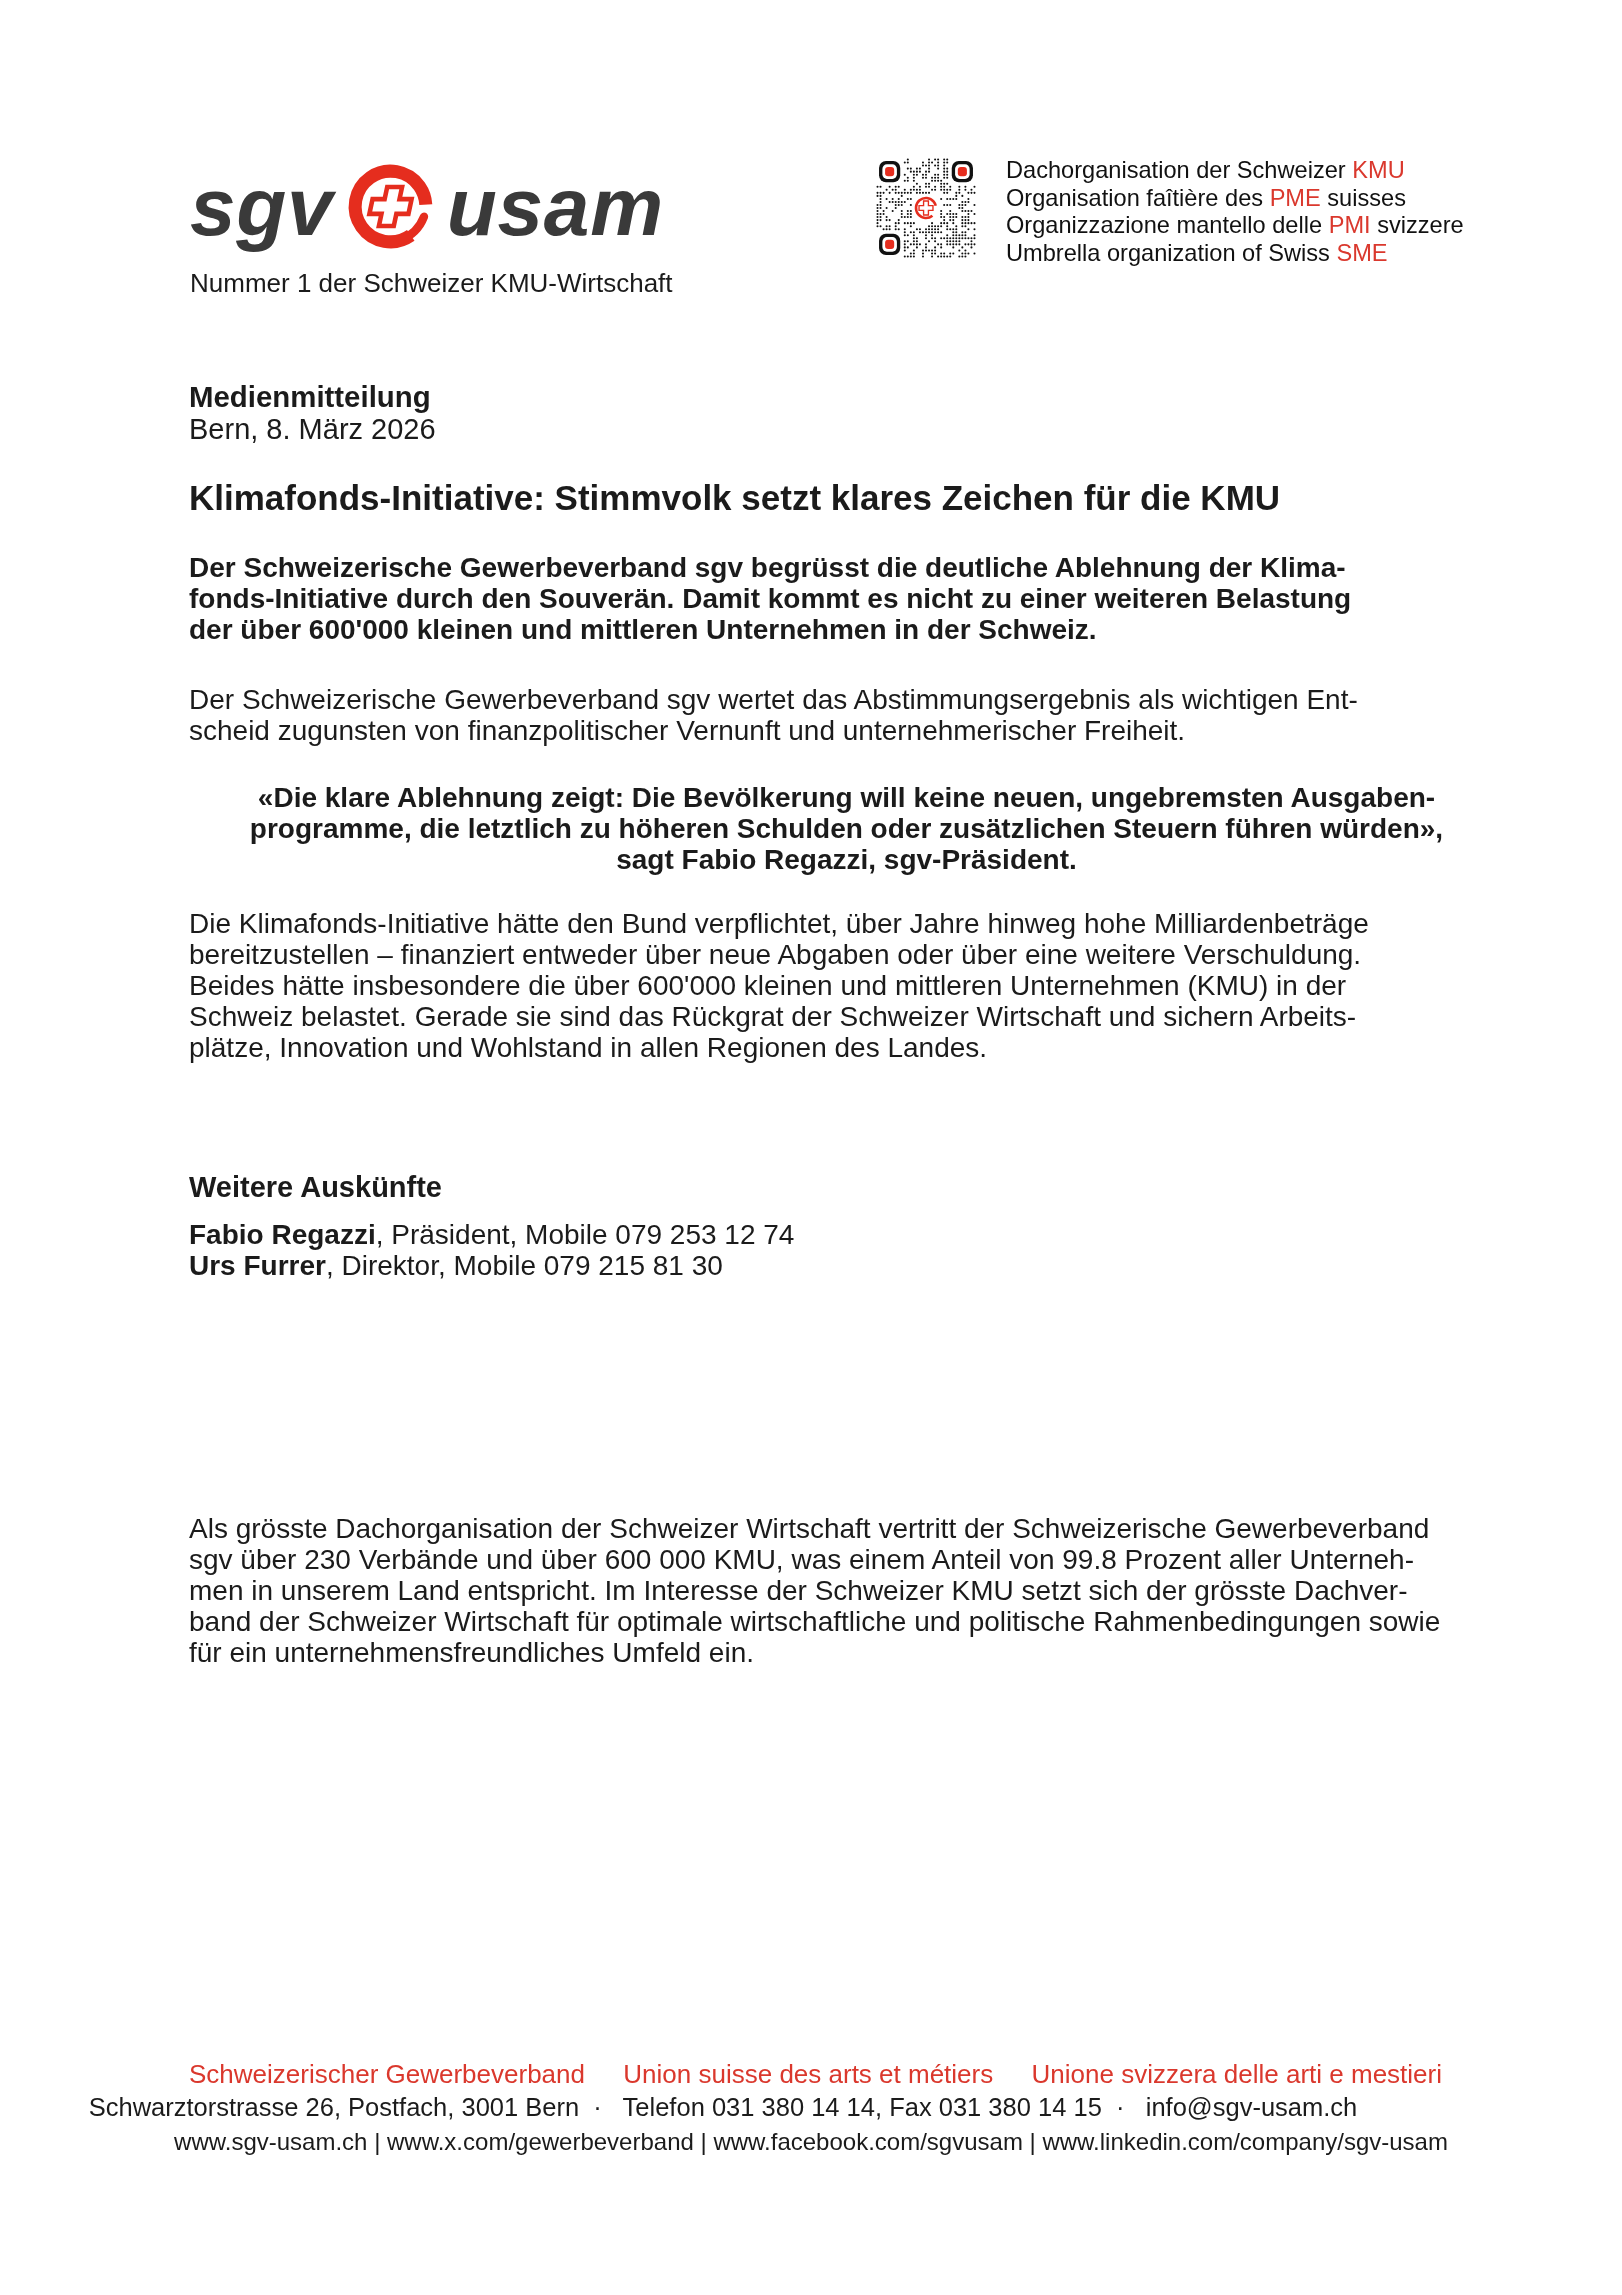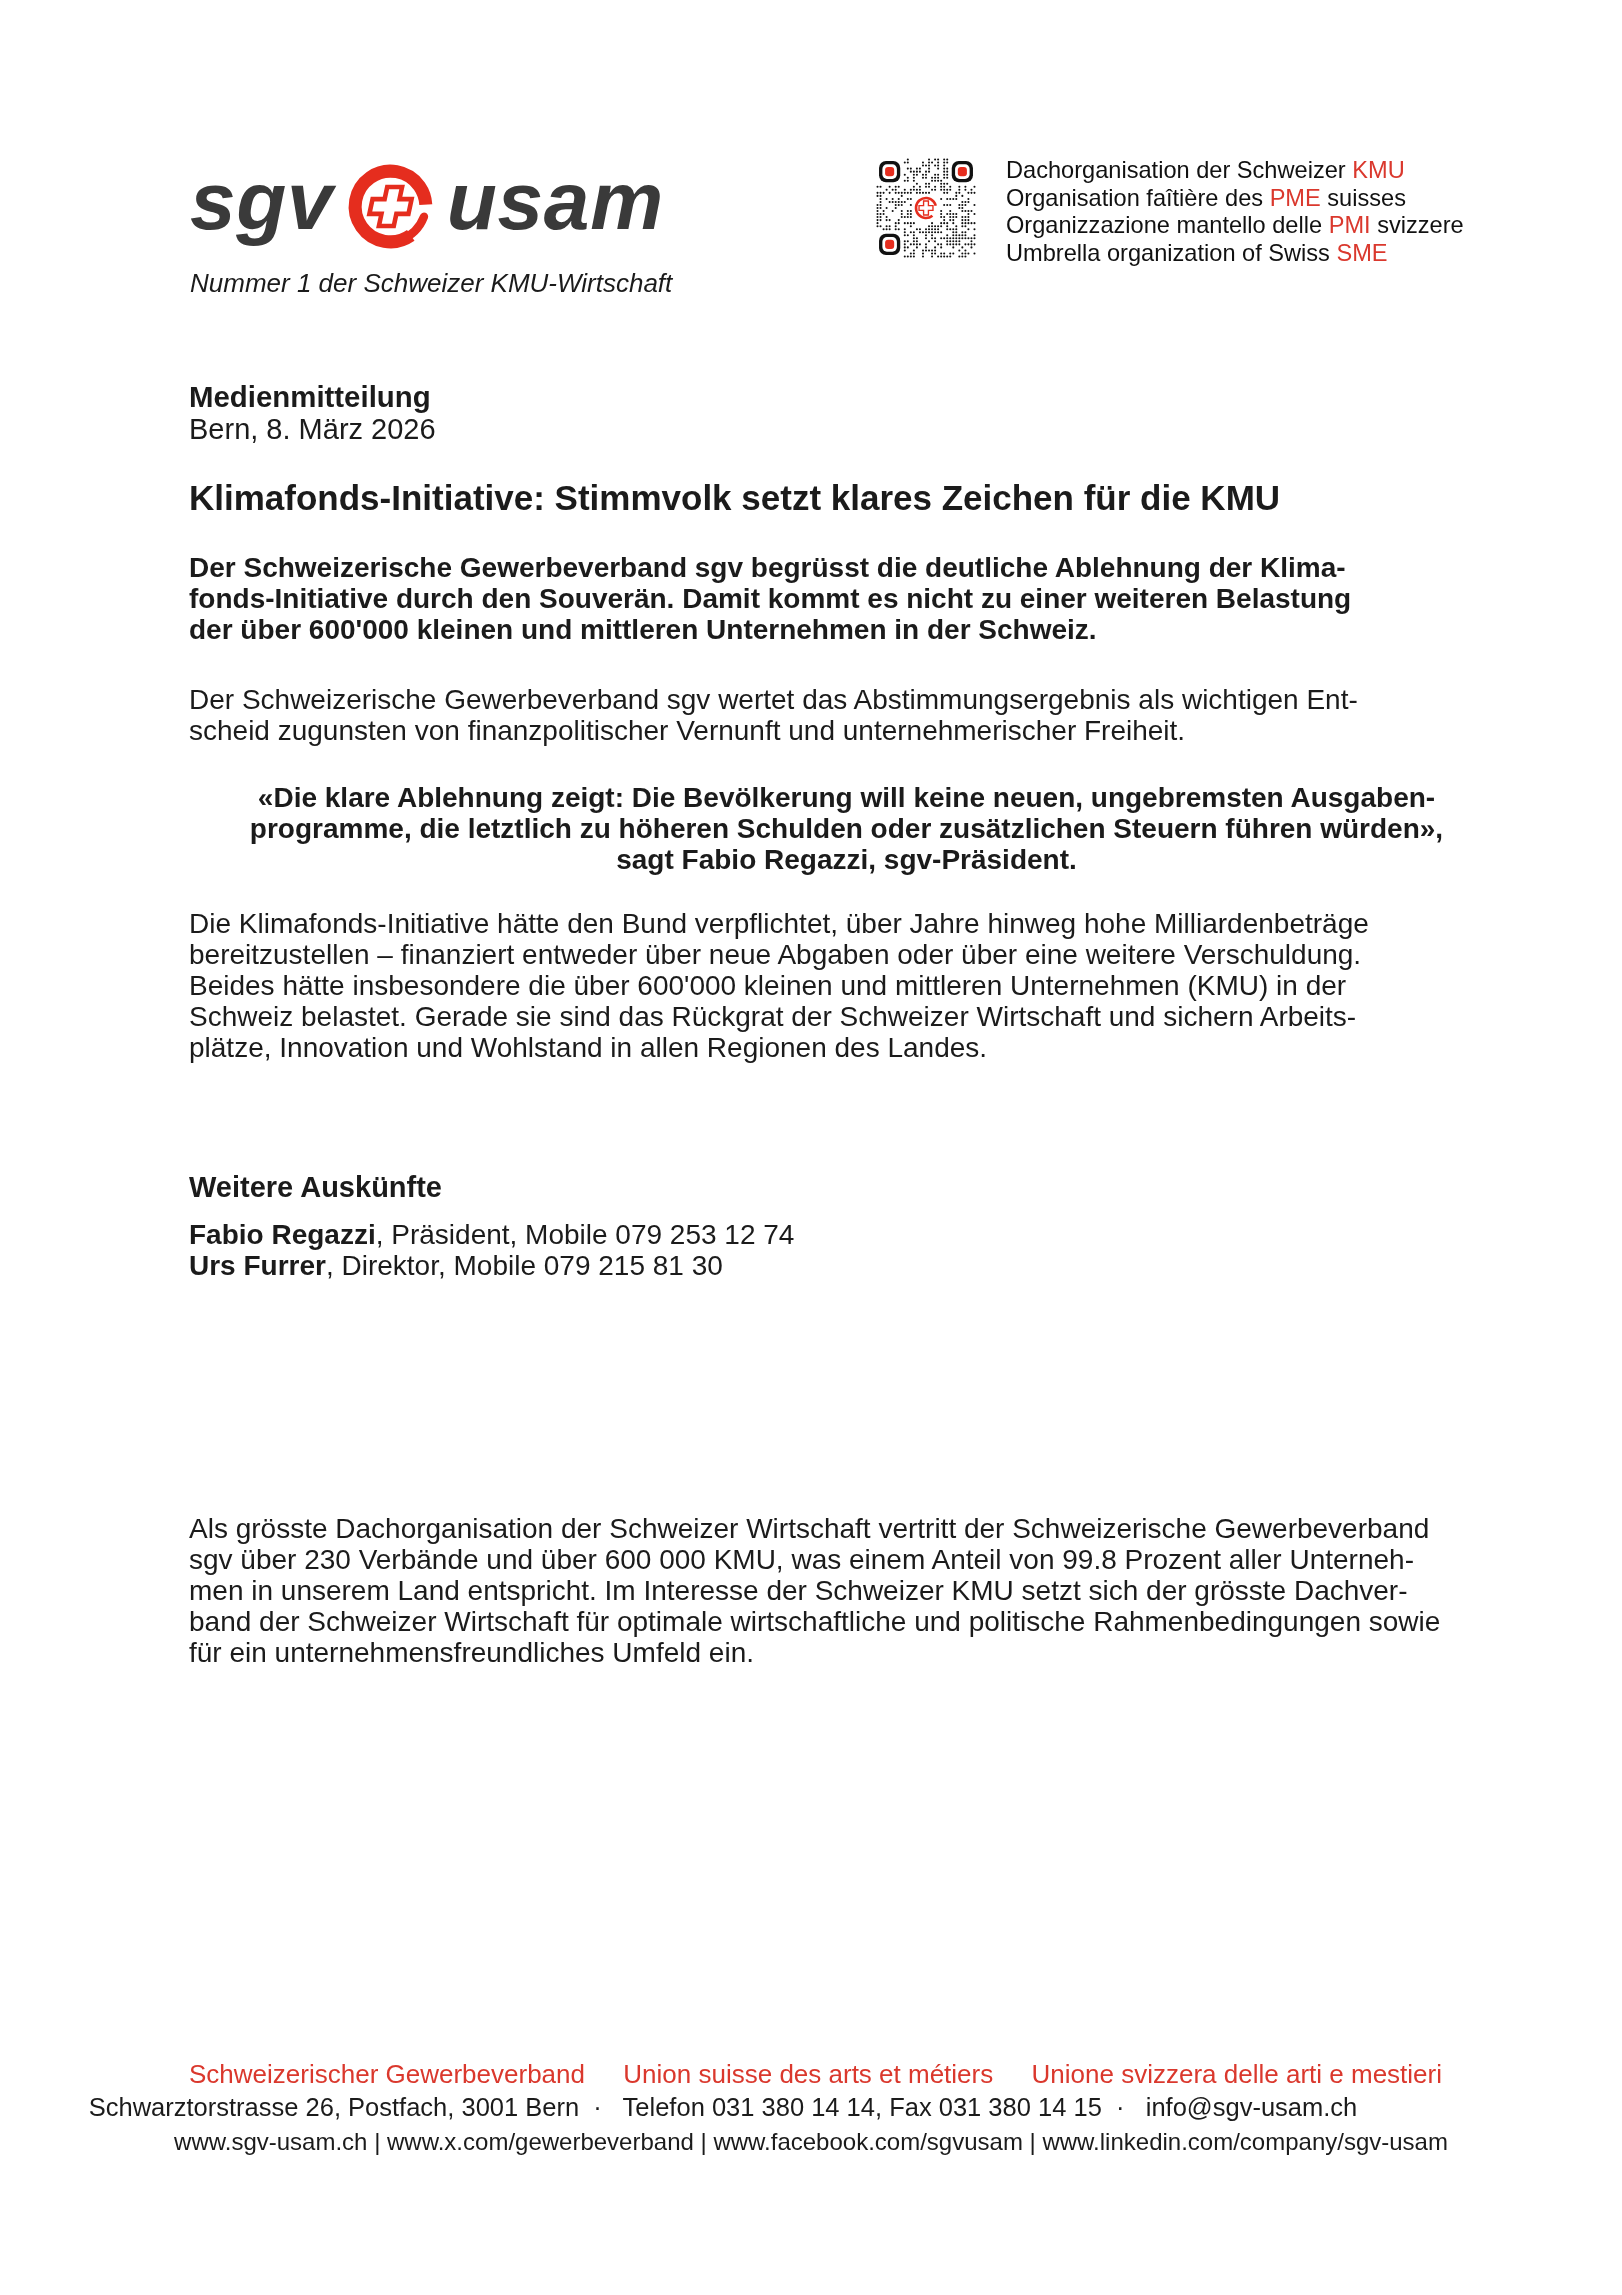--- a/index.html
+++ b/index.html
@@ -8,28 +8,28 @@
     width:1622px;
     height:2295px;
     background:#fff;
     font-family:"Liberation Sans",sans-serif;
     color:#1b1b1b;
     overflow:hidden;
   }
   
   .logo-block{position:absolute;left:190px;top:160px;}
   .logo-row{
-    display:flex;align-items:flex-start;gap:5px;
+    display:flex;align-items:center;gap:5px;
     font-style:italic;font-weight:bold;
     font-size:82px;line-height:1;
     color:#3a3a3a;letter-spacing:0.7px;
   }
   .logo-at{width:93px;height:93px;margin:0 5.2px;flex:0 0 auto;}
   .logo-tagline{
-    font-style:italic;font-size:26px;line-height:29px;
+    font-size:26px;line-height:29px;
     margin-top:15.7px;color:#1b1b1b;
   }
   .qr{position:absolute;left:876px;top:158px;width:100px;height:100px;}
   .org-block{
     position:absolute;left:1006px;top:157px;
     font-size:23.6px;line-height:27.5px;color:#111;
   }
   .red{color:var(--accent_red,#da382d);}
   
   .content{position:absolute;left:189px;top:381px;width:1315px;}

